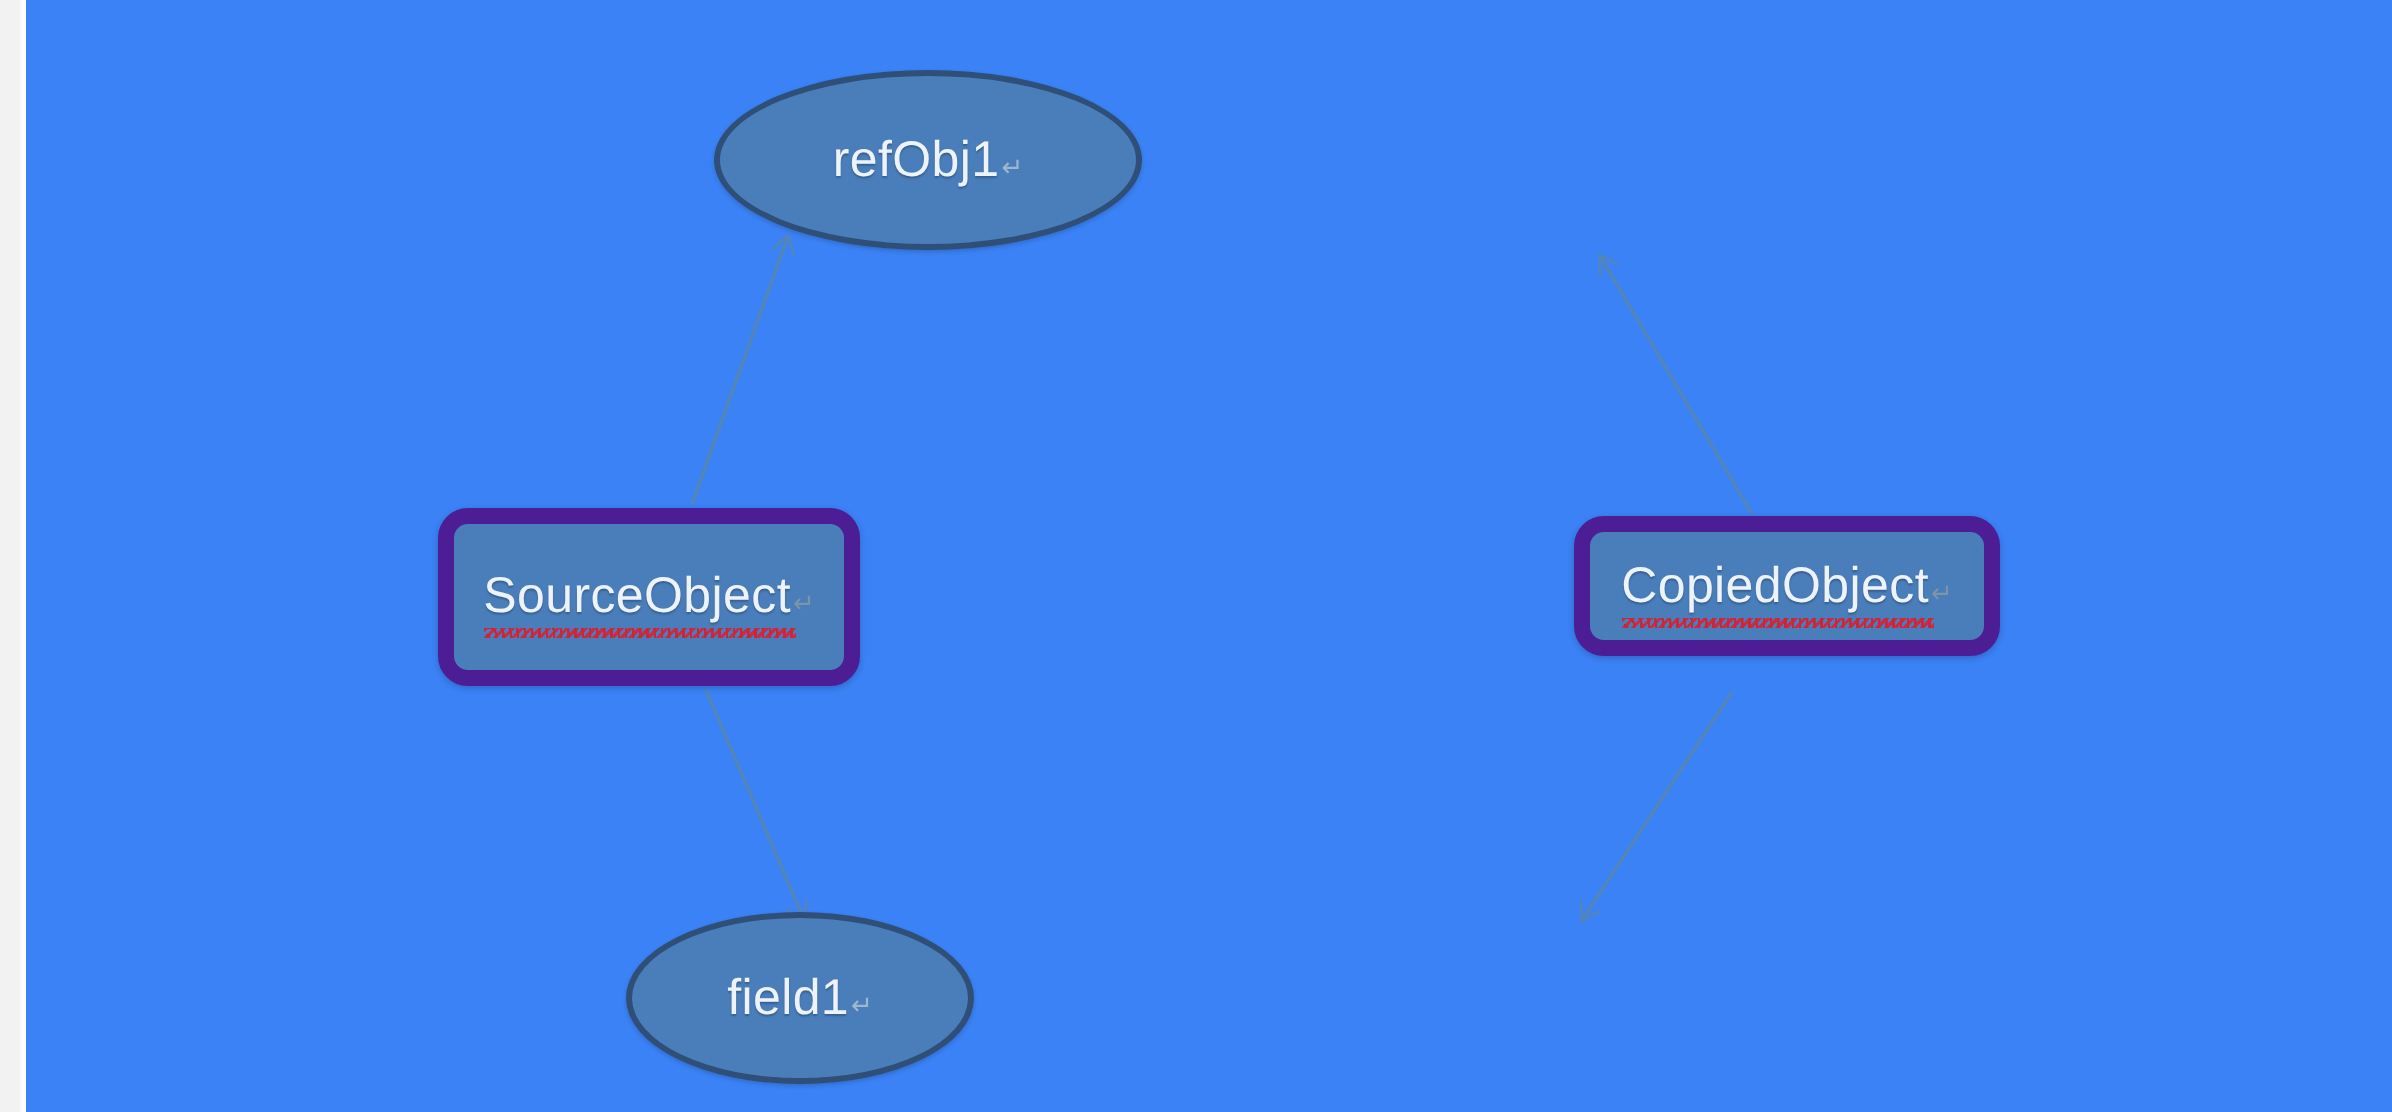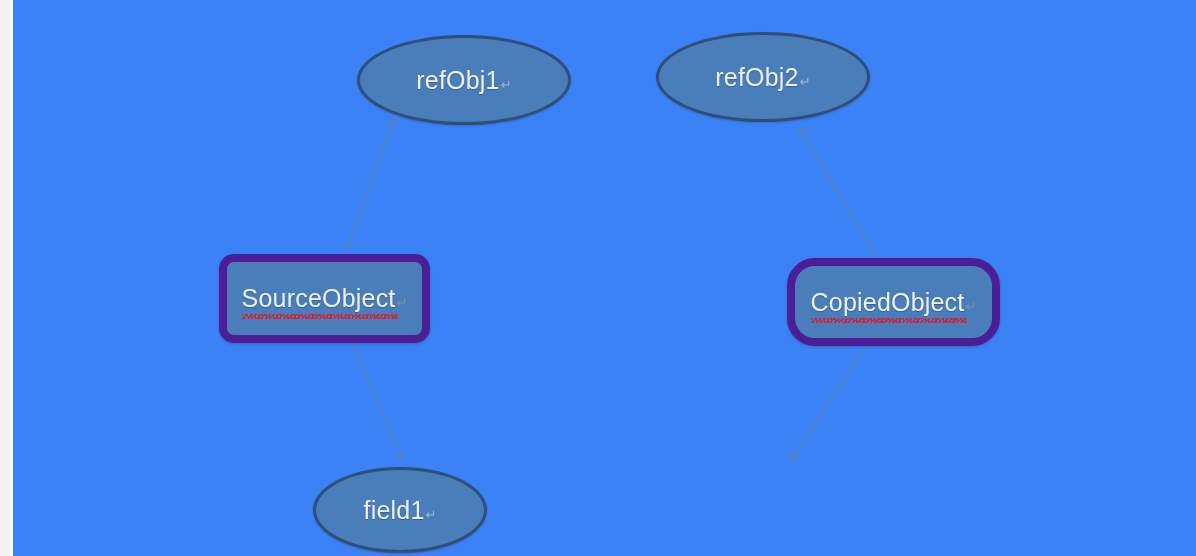--- a/index.html
+++ b/index.html
@@ -135,40 +135,35 @@
 
     <line x1="866" y1="346" x2="791" y2="460" stroke="#5285bd" stroke-width="1.9" marker-end="url(#openhead)"></line>
   </svg>
 
   <div class="node ellipse" style="left:357px; top:35px; width:214px; height:90px;">
     <span class="label-wrap">
       <span class="label">refObj1</span><span class="pilcrow">↵</span>
     </span>
   </div>
 
-  <div class="node ellipse" style="left:656px; top:32px; width:214px; height:90px;">
-    <span class="label-wrap">
-      <span class="label">refObj2</span><span class="pilcrow">↵</span>
-    </span>
-  </div>
 
   <div class="node rect" style="left:219px; top:254px; width:211px; height:89px;">
     <span class="label-wrap">
       <span class="label">SourceObject</span><span class="pilcrow">↵</span>
       <span class="squiggle"></span>
     </span>
   </div>
 
-  <div class="node rect" style="left:787px; top:258px; width:213px; height:88px;border-radius:28px;">
+  <div class="node rect" style="left:787px; top:258px; width:213px; height:70px;">
     <span class="label-wrap">
       <span class="label">CopiedObject</span><span class="pilcrow">↵</span>
       <span class="squiggle"></span>
     </span>
   </div>
 
-  <div class="node ellipse" style="left:313px; top:467px; width:174px; height:86px;">
+  <div class="node ellipse" style="left:313px; top:456px; width:174px; height:86px;">
     <span class="label-wrap">
       <span class="label">field1</span><span class="pilcrow">↵</span>
     </span>
   </div>
 
 
 </div>
 
 </body></html>

